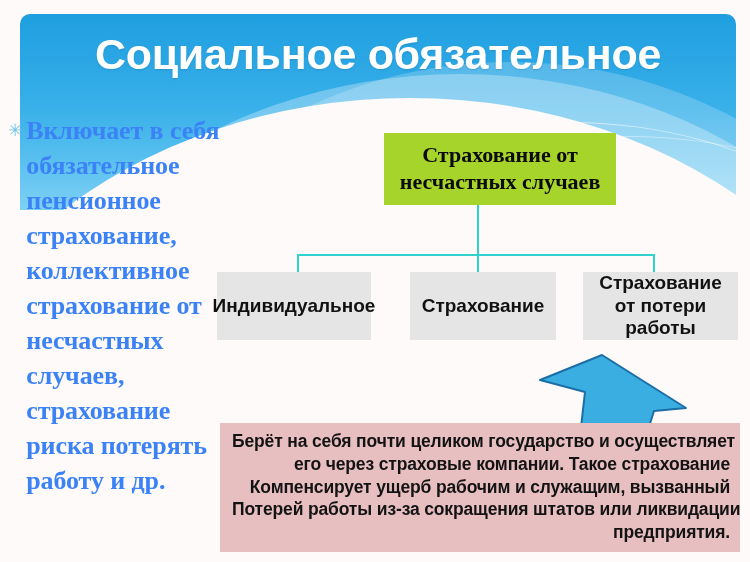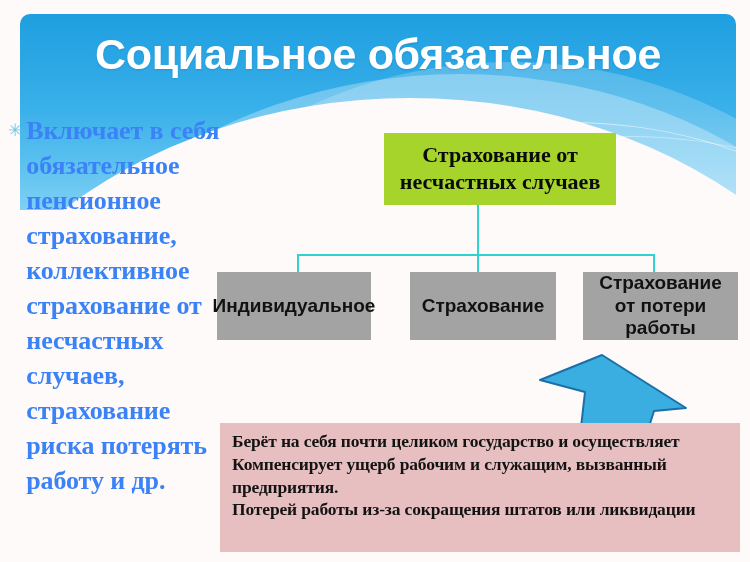--- a/index.html
+++ b/index.html
@@ -132,21 +132,21 @@
     background: #a7d42a;
     color: #0b0b0b;
     font-family: "Liberation Serif", serif;
     font-weight: bold;
     font-size: 22px;
     line-height: 1.22;
     padding: 0 6px;
     margin-left: 21px;
   }
   .node-leaf {
-    background: #a3a3a3;
+    background: #e5e5e5;
     color: #111111;
     font-family: "Liberation Sans", sans-serif;
     font-weight: bold;
     font-size: 19px;
     line-height: 1.2;
     padding: 0 4px;
   }
   .leaf-1 { left: 217px; top: 272px; width: 154px; height: 68px; }
   .leaf-2 { left: 410px; top: 272px; width: 146px; height: 68px; }
   .leaf-3 { left: 583px; top: 272px; width: 155px; height: 68px; }
@@ -177,25 +177,26 @@
     left: 220px;
     top: 423px;
     width: 520px;
     height: 129px;
     background: #e8bfc0;
     box-sizing: border-box;
     padding: 7px 10px 0 12px;
   }
   .note-text {
     color: #131313;
-    font-family: Liberation Serif, serif;
+    font-family: Liberation Sans, sans-serif;
     font-weight: bold;
     font-size: 17.5px;
     line-height: 1.30;
     letter-spacing: -0.15px;
+    text-align: right;
   }
   .note-line { display: block; white-space: nowrap; }
 </style>
 </head>
 <body>
 
 <div id="slide">
 
   <div class="header-banner">
     <div class="header-swoosh-pale"></div>
@@ -224,19 +225,20 @@
   <div class="node node-leaf leaf-2">Страхование</div>
   <div class="node node-leaf leaf-3">Страхование от потери работы</div>
 
   <svg class="arrow-up" viewBox="0 0 150 86">
     <polygon points="2,28 64,3 148,56 116,59 108,84 42,84 47,40" fill="#3aaee0" stroke="#1b6fa8" stroke-width="2" stroke-linejoin="round"></polygon>
   </svg>
 
   <div class="note-box">
     <div class="note-text">
       <span class="note-line">Берёт на себя почти целиком государство и осуществляет</span>
+      <span class="note-line">его через страховые компании. Такое страхование</span>
       <span class="note-line">Компенсирует ущерб рабочим и служащим, вызванный</span>
+      <span class="note-line">Потерей работы из-за сокращения штатов или ликвидации</span>
       <span class="note-line">предприятия.</span>
-      <span class="note-line">Потерей работы из-за сокращения штатов или ликвидации</span>
     </div>
   </div>
 
 </div>
 
 </body></html>

